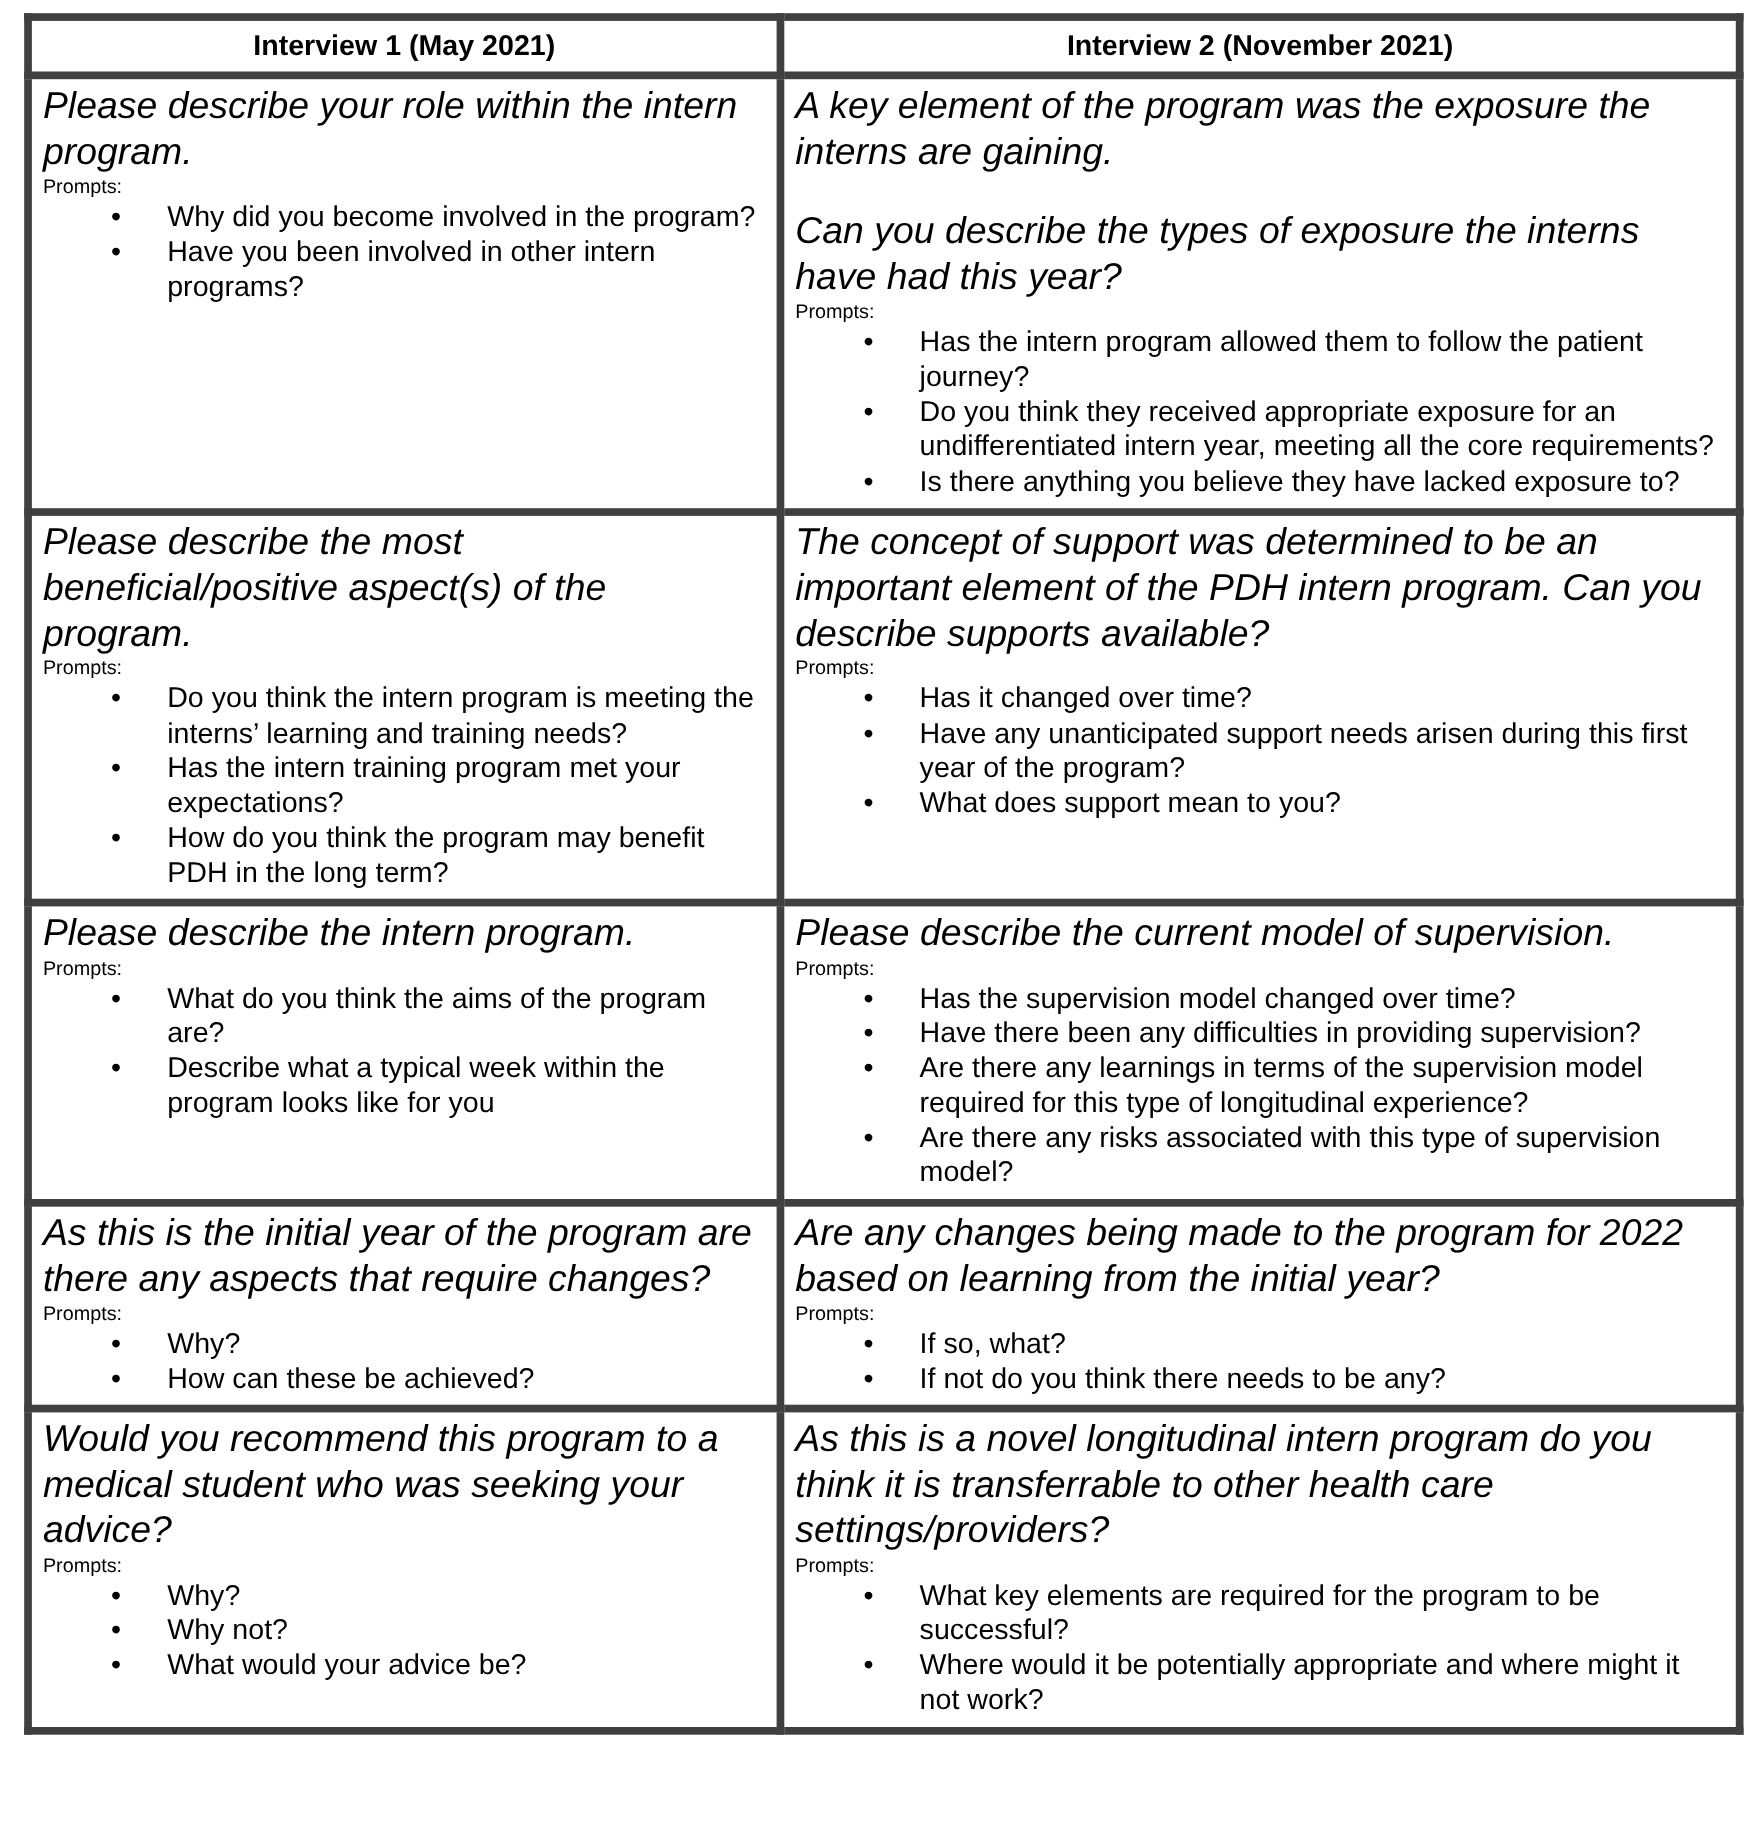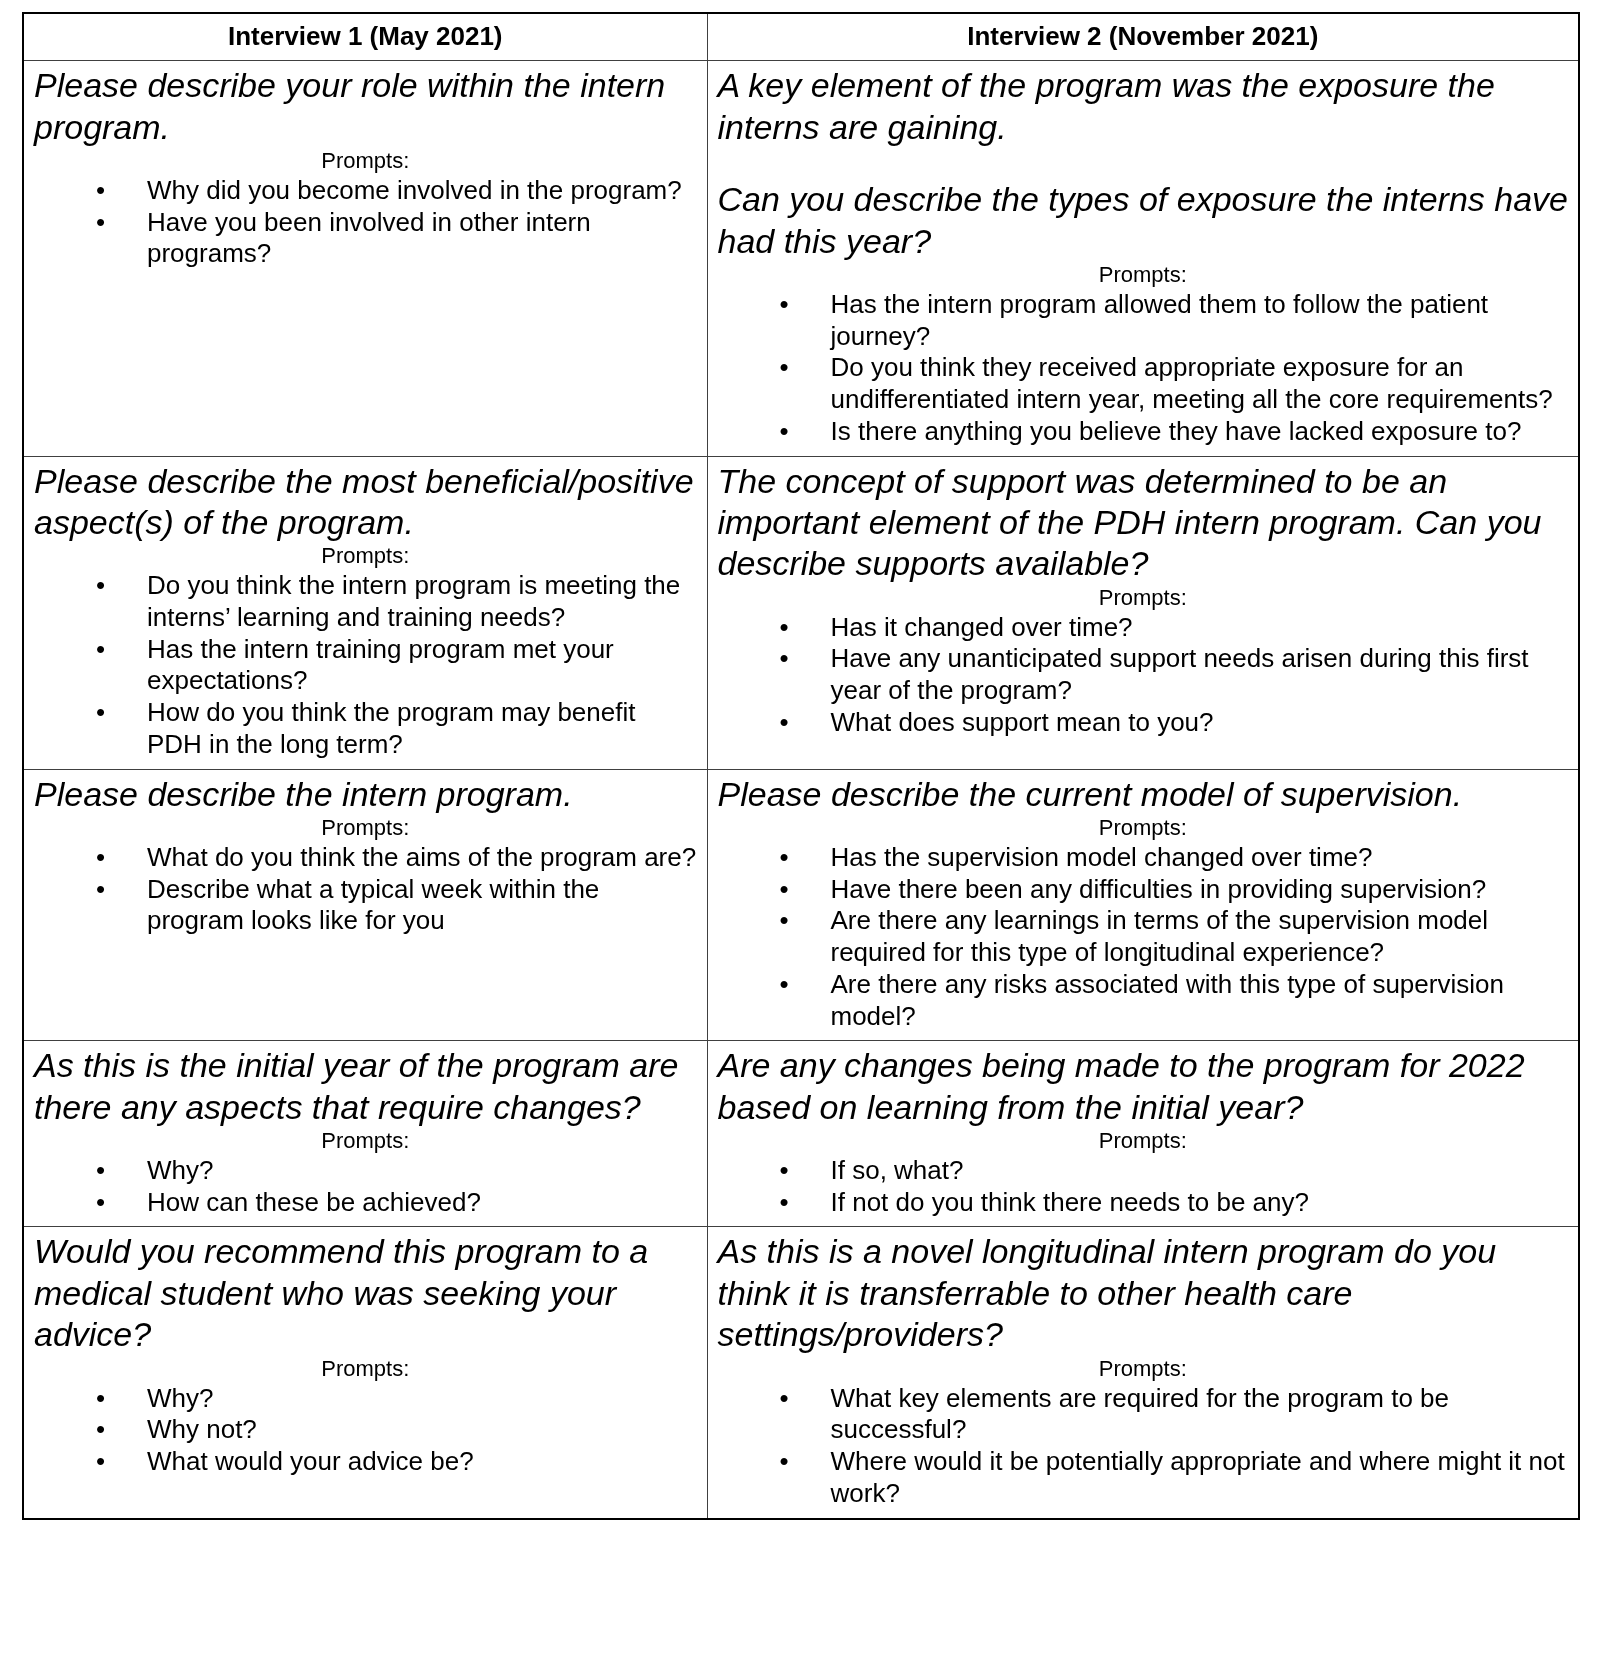--- a/index.html
+++ b/index.html
@@ -25,21 +25,21 @@
     width: 1556px;
     border-collapse: collapse;
     table-layout: fixed;
     border: 2px solid #000;
   }
   table.interview-table col.col-left  { width: 684px; }
   table.interview-table col.col-right { width: 872px; }
 
   table.interview-table th,
   table.interview-table td {
-    border: 1px solid #404040;
+    border: 7px solid #404040;
     vertical-align: top;
     padding: 4px 10px 8px 10px;
     box-sizing: border-box;
   }
   table.interview-table th {
     text-align: center;
     font-size: 26px;
     font-weight: bold;
     line-height: 1.24;
     padding-top: 6px;
@@ -48,24 +48,23 @@
   .q-stem {
     font-style: italic;
     font-size: 34px;
     line-height: 1.22;
     margin: 0;
   }
   .spacer-line {
     height: 31px;
   }
   .prompts-label {
-    font-size: 22px;
-    line-height: 1.22;
-    margin: 0;
-    text-align: center;
+    font-size: 18px;
+    line-height: 1.22;
+    margin: 0;
   }
   ul.prompt-list {
     margin: 0;
     padding: 0 0 0 0;
     list-style: none;
   }
   ul.prompt-list li {
     font-size: 26px;
     line-height: 1.22;
     position: relative;

